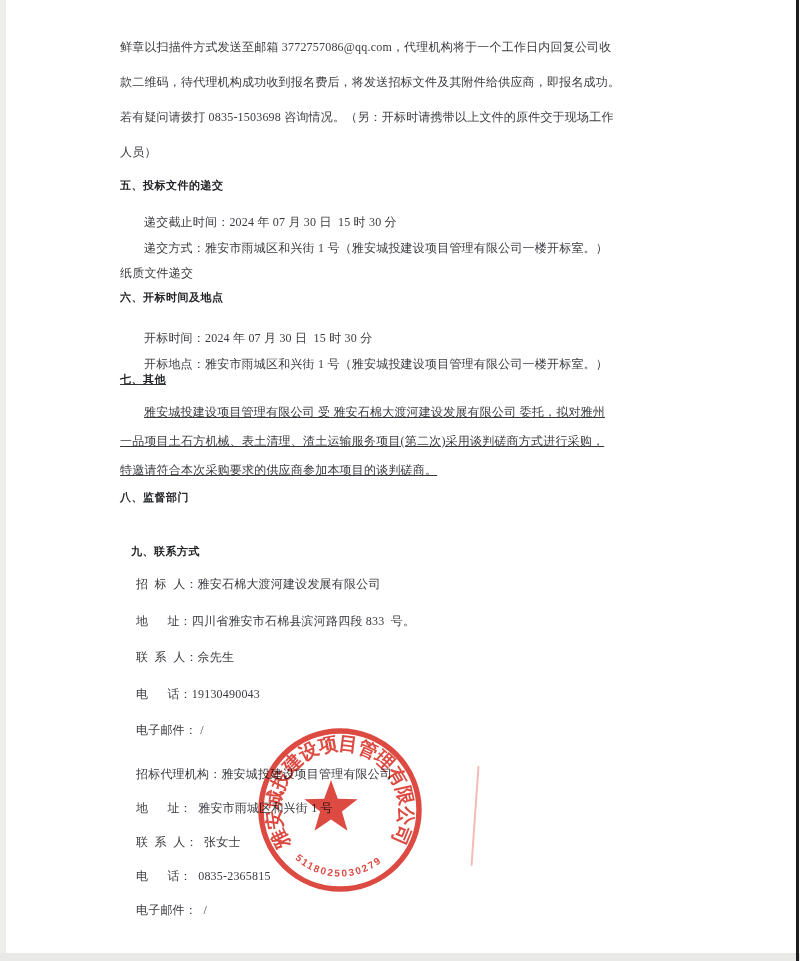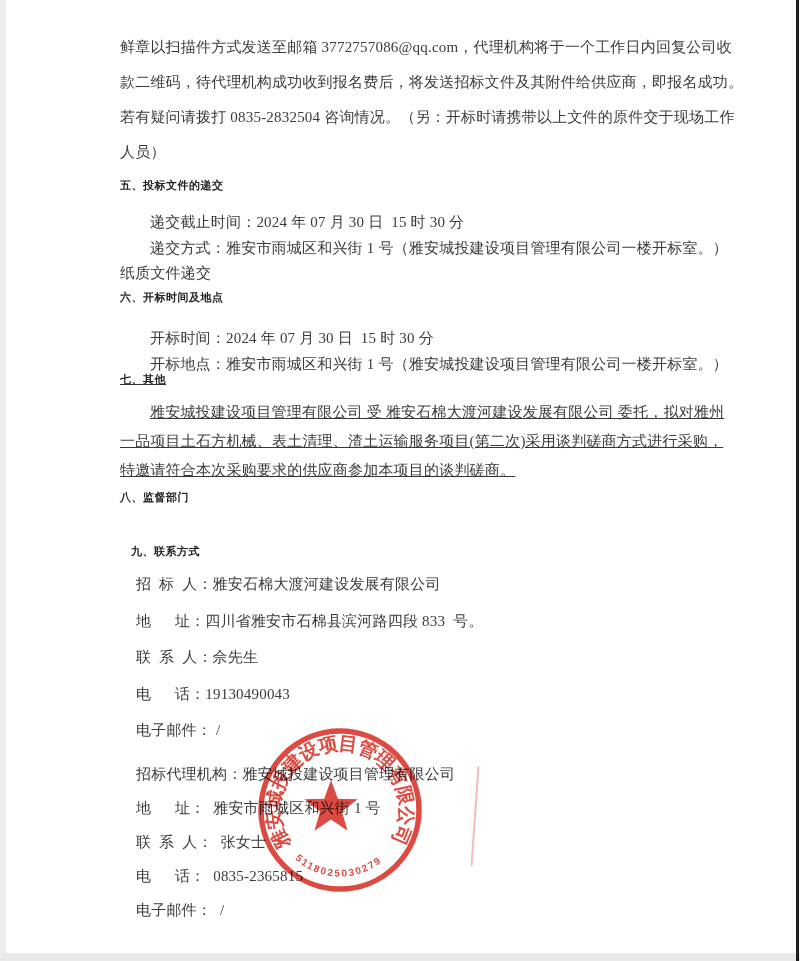--- a/index.html
+++ b/index.html
@@ -27,21 +27,21 @@
     position: absolute; left: 0; top: 953px; width: 800px; height: 8px;
     background: #e9e9e7;
   }
   .border-right {
     position: absolute; left: 796px; top: 0; width: 3px; height: 961px;
     background: #1d1d1f;
   }
   .block { position: absolute; left: 120px; width: 628px; }
   .line {
     white-space: pre;
-    font-size: 15px;
+    font-size: 12px;
     line-height: 35px;
     color: #3a3b40;
     letter-spacing: 0.2px;
   }
   .heading {
     font-family: "Liberation Sans", "DejaVu Sans", sans-serif;
     font-weight: bold;
     font-size: 11px;
     line-height: 26px;
     color: #222327;
@@ -77,21 +77,21 @@
   }
 </style>
 </head>
 <body>
 
 <div class="page">
 
   <div class="block" style="top:30px;">
     <div class="line">鲜章以扫描件方式发送至邮箱 3772757086@qq.com，代理机构将于一个工作日内回复公司收</div>
     <div class="line">款二维码，待代理机构成功收到报名费后，将发送招标文件及其附件给供应商，即报名成功。</div>
-    <div class="line">若有疑问请拨打 0835-2832504 咨询情况。（另：开标时请携带以上文件的原件交于现场工作</div>
+    <div class="line">若有疑问请拨打 0835-1503698 咨询情况。（另：开标时请携带以上文件的原件交于现场工作</div>
     <div class="line">人员）</div>
   </div>
 
   <div class="block sec" style="top:172px;">
     <div class="heading">五、投标文件的递交</div>
     <div class="line ind">递交截止时间：2024 年 07 月 30 日  15 时 30 分</div>
     <div class="line ind">递交方式：雅安市雨城区和兴街 1 号（雅安城投建设项目管理有限公司一楼开标室。）</div>
     <div class="line">纸质文件递交</div>
   </div>
 

